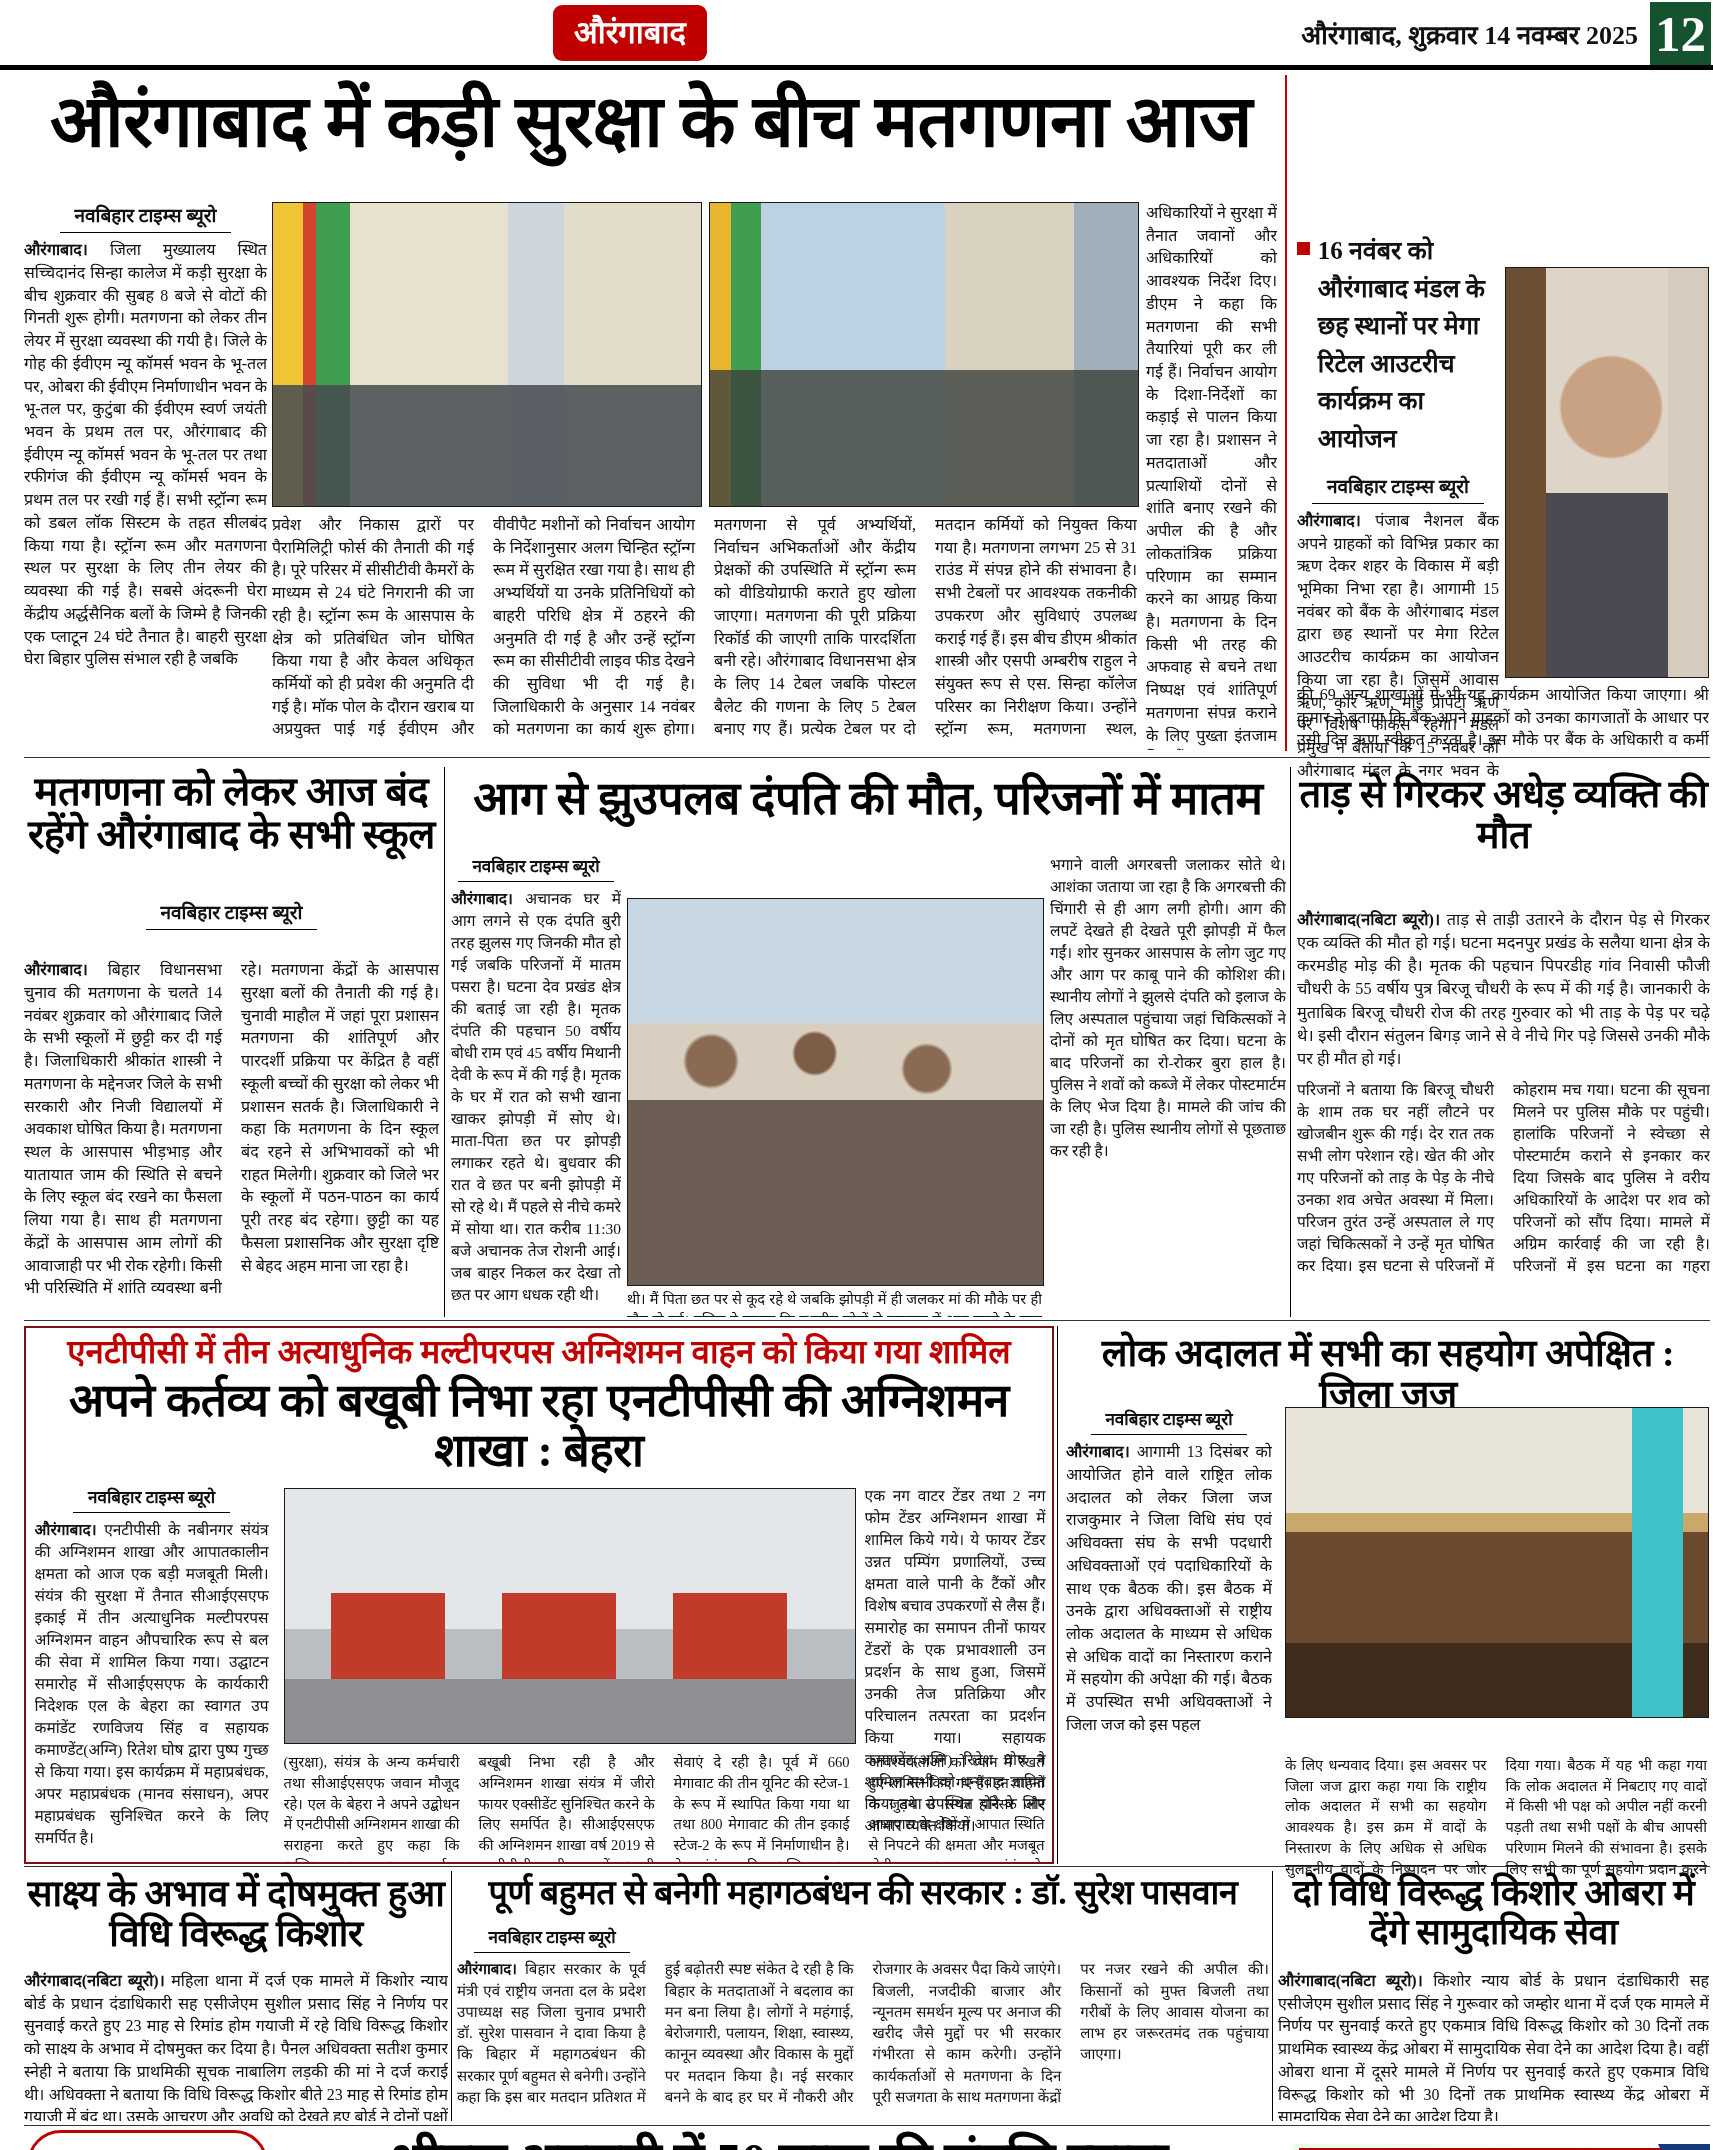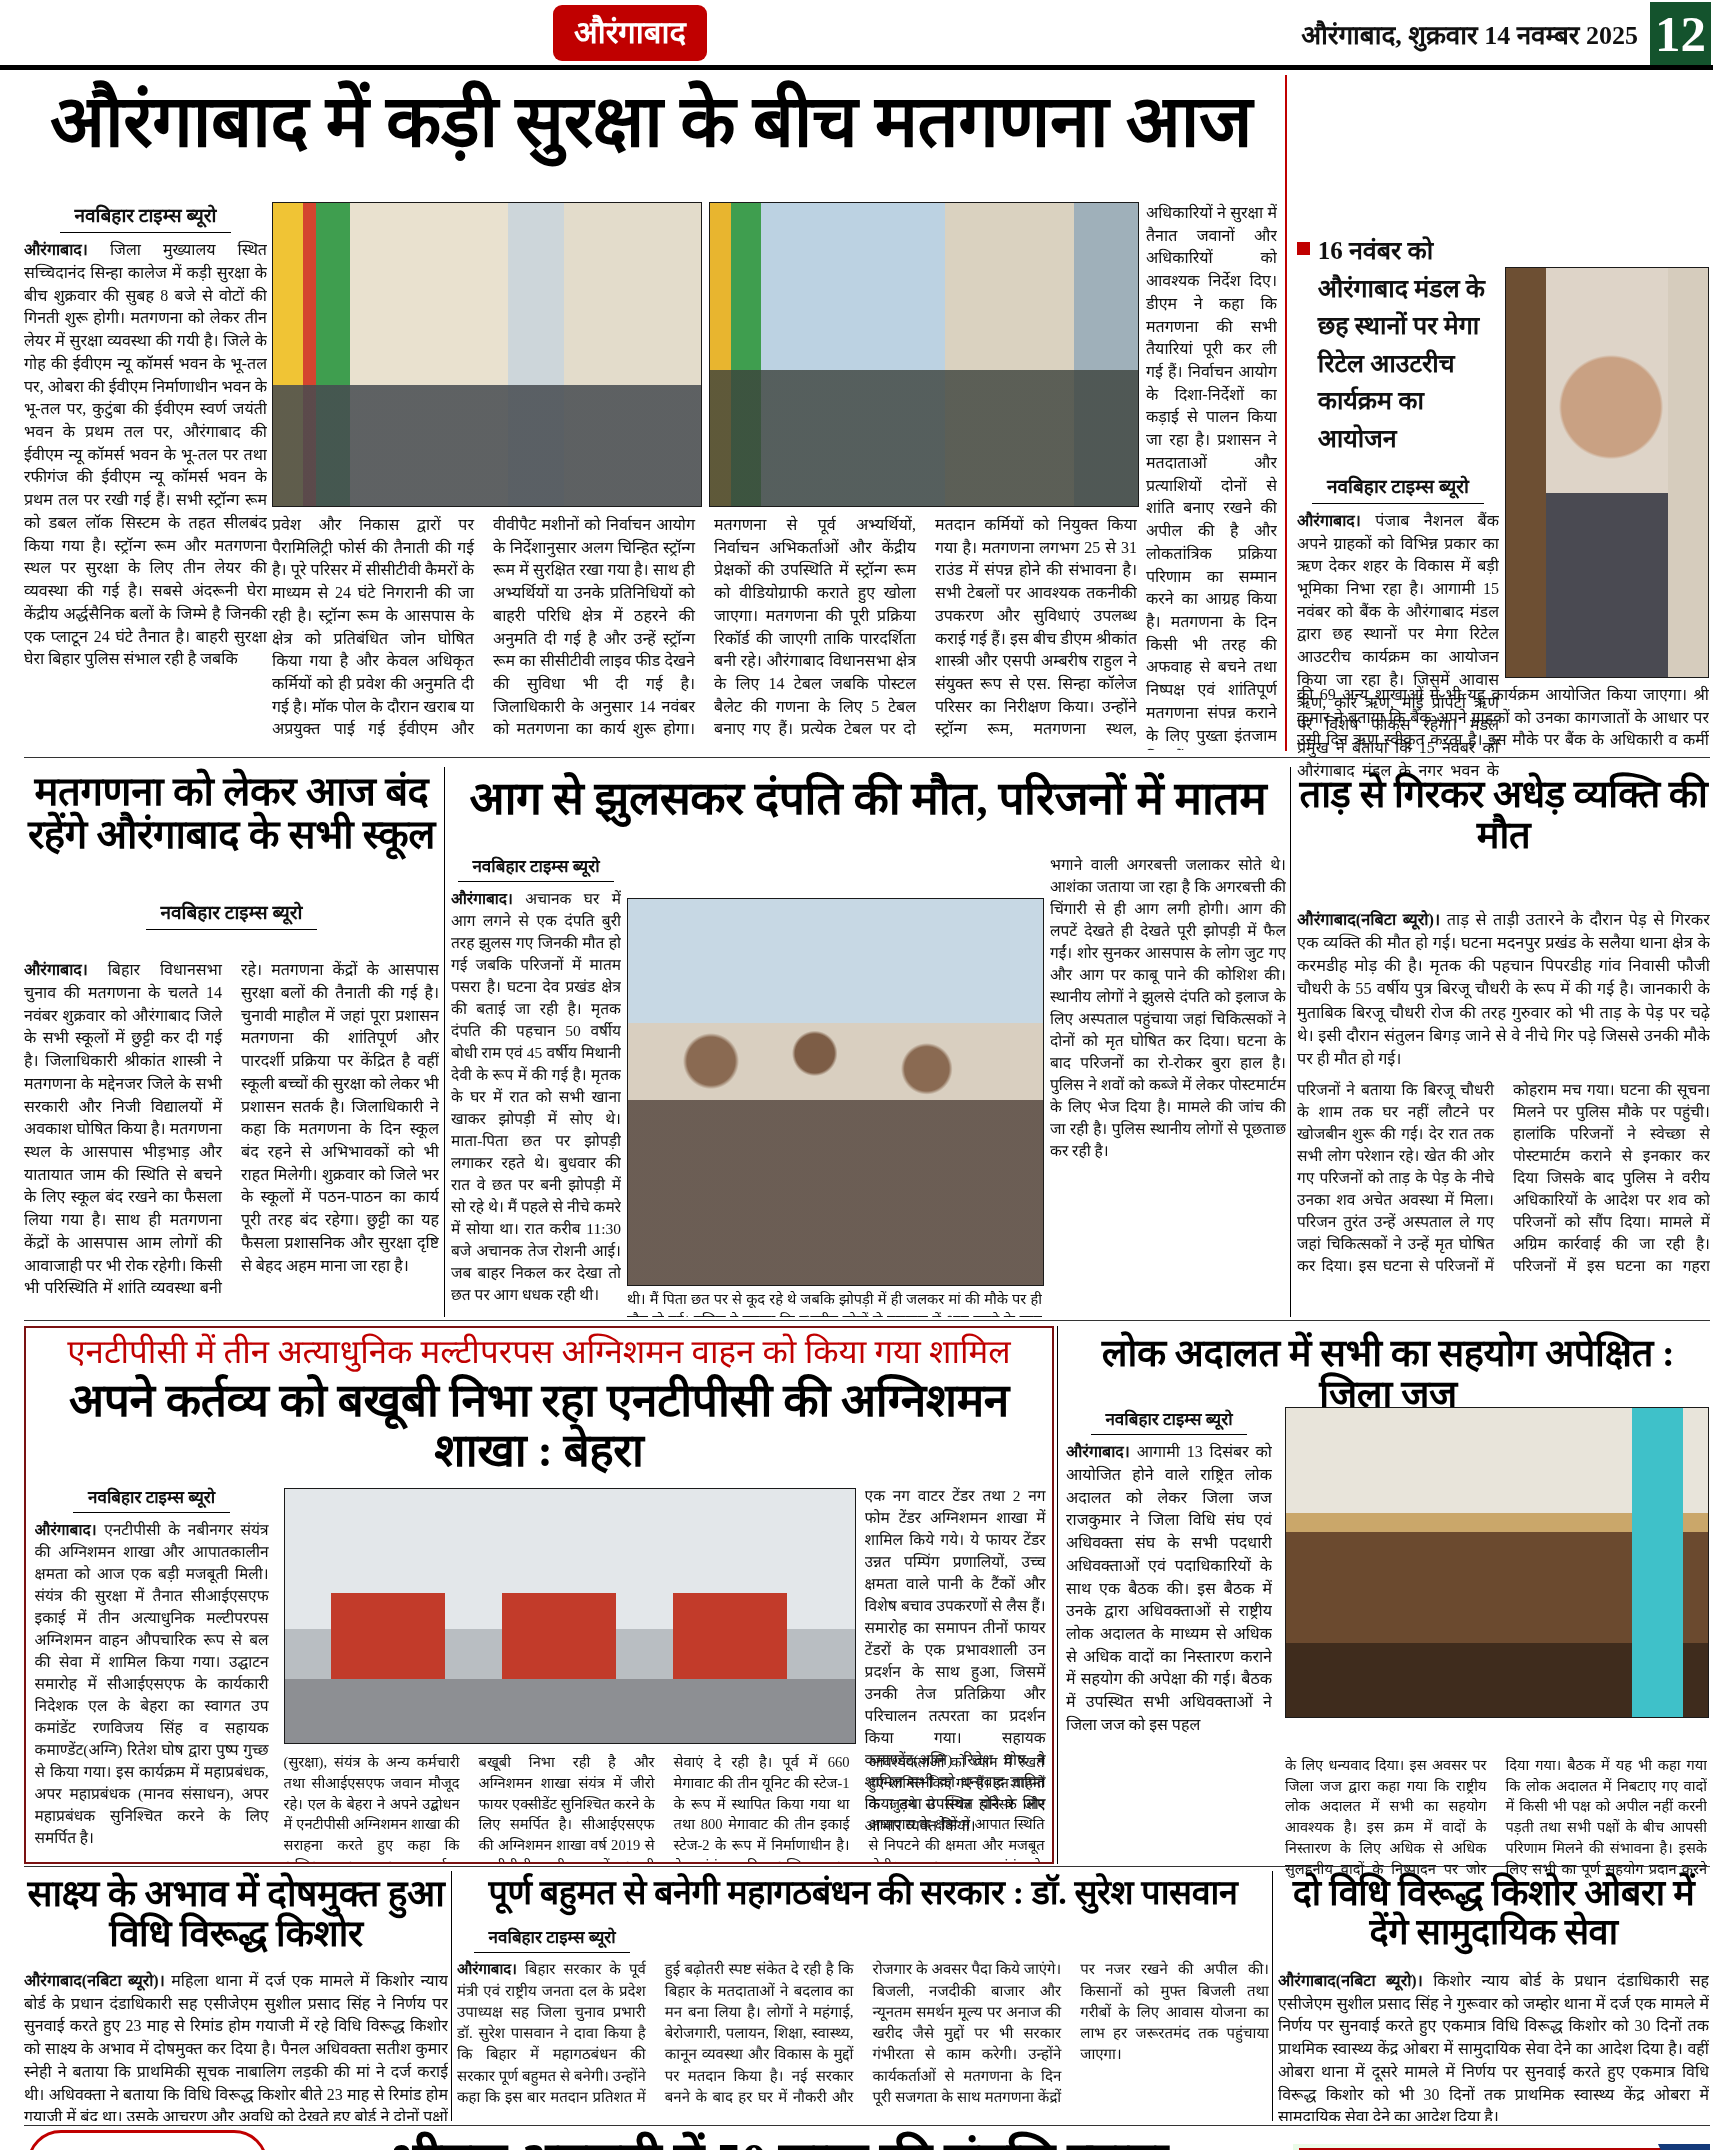--- a/index.html
+++ b/index.html
@@ -82,41 +82,41 @@
   <div class="abs rule-h" style="left:24px;top:757px;width:1686px;height:1.3px;background:#333;"></div>
 
   <div class="abs hl" style="left:24px;top:770px;width:415px;font-size:40px;">मतगणना को लेकर आज बंद रहेंगे औरंगाबाद के सभी स्कूल</div>
   <div class="abs" style="left:24px;top:899px;width:415px;height:415px;overflow:hidden;">
     <div class="byline">नवबिहार टाइम्स ब्यूरो</div>
     <div class="body cols2" style="height:379px;"><b class="dl">औरंगाबाद।</b><span> बिहार विधानसभा चुनाव की मतगणना के चलते 14 नवंबर शुक्रवार को औरंगाबाद जिले के सभी स्कूलों में छुट्टी कर दी गई है। जिलाधिकारी श्रीकांत शास्त्री ने मतगणना के मद्देनजर जिले के सभी सरकारी और निजी विद्यालयों में अवकाश घोषित किया है। मतगणना स्थल के आसपास भीड़भाड़ और यातायात जाम की स्थिति से बचने के लिए स्कूल बंद रखने का फैसला लिया गया है। साथ ही मतगणना केंद्रों के आसपास आम लोगों की आवाजाही पर भी रोक रहेगी। किसी भी परिस्थिति में शांति व्यवस्था बनी रहे। मतगणना केंद्रों के आसपास सुरक्षा बलों की तैनाती की गई है। चुनावी माहौल में जहां पूरा प्रशासन मतगणना की शांतिपूर्ण और पारदर्शी प्रक्रिया पर केंद्रित है वहीं स्कूली बच्चों की सुरक्षा को लेकर भी प्रशासन सतर्क है। जिलाधिकारी ने कहा कि मतगणना के दिन स्कूल बंद रहने से अभिभावकों को भी राहत मिलेगी। शुक्रवार को जिले भर के स्कूलों में पठन-पाठन का कार्य पूरी तरह बंद रहेगा। छुट्टी का यह फैसला प्रशासनिक और सुरक्षा दृष्टि से बेहद अहम माना जा रहा है।</span></div>
   </div>
 
   <div class="abs rule-v" style="left:444px;top:767px;width:1.3px;height:550px;"></div>
 
-  <div class="abs hl" style="left:451px;top:774px;width:834px;font-size:46px;">आग से झुलसकर दंपति की मौत, परिजनों में मातम</div>
+  <div class="abs hl" style="left:451px;top:774px;width:834px;font-size:46px;">आग से झुउपलब दंपति की मौत, परिजनों में मातम</div>
   <div class="abs" style="left:451px;top:854px;width:170px;height:462px;overflow:hidden;">
     <div class="byline" style="font-size:17px;">नवबिहार टाइम्स ब्यूरो</div>
     <div class="body" style="font-size:15.5px;"><b class="dl">औरंगाबाद।</b><span> अचानक घर में आग लगने से एक दंपति बुरी तरह झुलस गए जिनकी मौत हो गई जबकि परिजनों में मातम पसरा है। घटना देव प्रखंड क्षेत्र की बताई जा रही है। मृतक दंपति की पहचान 50 वर्षीय बोधी राम एवं 45 वर्षीय मिथानी देवी के रूप में की गई है। मृतक के घर में रात को सभी खाना खाकर झोपड़ी में सोए थे। माता-पिता छत पर झोपड़ी लगाकर रहते थे। बुधवार की रात वे छत पर बनी झोपड़ी में सो रहे थे। मैं पहले से नीचे कमरे में सोया था। रात करीब 11:30 बजे अचानक तेज रोशनी आई। जब बाहर निकल कर देखा तो छत पर आग धधक रही थी।</span></div>
   </div>
   <div class="abs ph ph-people" style="left:627px;top:898px;width:415px;height:386px;"></div>
   <div class="abs body" style="left:1050px;top:854px;width:236px;height:462px;font-size:15.5px;">भगाने वाली अगरबत्ती जलाकर सोते थे। आशंका जताया जा रहा है कि अगरबत्ती की चिंगारी से ही आग लगी होगी। आग की लपटें देखते ही देखते पूरी झोपड़ी में फैल गईं। शोर सुनकर आसपास के लोग जुट गए और आग पर काबू पाने की कोशिश की। स्थानीय लोगों ने झुलसे दंपति को इलाज के लिए अस्पताल पहुंचाया जहां चिकित्सकों ने दोनों को मृत घोषित कर दिया। घटना के बाद परिजनों का रो-रोकर बुरा हाल है। पुलिस ने शवों को कब्जे में लेकर पोस्टमार्टम के लिए भेज दिया है। मामले की जांच की जा रही है। पुलिस स्थानीय लोगों से पूछताछ कर रही है।</div>
   <div class="abs body" style="left:627px;top:1289px;width:415px;height:27.5px;font-size:14.6px;">थी। मैं पिता छत पर से कूद रहे थे जबकि झोपड़ी में ही जलकर मां की मौके पर ही मौत हो गई। पुलिस ने बताया कि स्थानीय लोगों से पूछताछ में आग लगने के स्पष्ट कारणों का पता नहीं चल पाया है। हालांकि लोग रात में मच्छर से बचने के लिए मच्छर भगाने वाली अगरबत्ती जलाकर सोते थे।</div>
 
   <div class="abs rule-v" style="left:1290px;top:767px;width:1.3px;height:550px;"></div>
 
   <div class="abs hl" style="left:1297px;top:774px;width:413px;font-size:38px;">ताड़ से गिरकर अधेड़ व्यक्ति की मौत</div>
   <div class="abs" style="left:1297px;top:908px;width:413px;height:409px;overflow:hidden;">
     <div class="body" style="font-size:16.3px;"><b class="dl">औरंगाबाद(नबिटा ब्यूरो)।</b><span> ताड़ से ताड़ी उतारने के दौरान पेड़ से गिरकर एक व्यक्ति की मौत हो गई। घटना मदनपुर प्रखंड के सलैया थाना क्षेत्र के करमडीह मोड़ की है। मृतक की पहचान पिपरडीह गांव निवासी फौजी चौधरी के 55 वर्षीय पुत्र बिरजू चौधरी के रूप में की गई है। जानकारी के मुताबिक बिरजू चौधरी रोज की तरह गुरुवार को भी ताड़ के पेड़ पर चढ़े थे। इसी दौरान संतुलन बिगड़ जाने से वे नीचे गिर पड़े जिससे उनकी मौके पर ही मौत हो गई।</span></div>
     <div class="body cols2" style="font-size:15.5px;margin-top:8.6px;height:206px;">परिजनों ने बताया कि बिरजू चौधरी के शाम तक घर नहीं लौटने पर खोजबीन शुरू की गई। देर रात तक सभी लोग परेशान रहे। खेत की ओर गए परिजनों को ताड़ के पेड़ के नीचे उनका शव अचेत अवस्था में मिला। परिजन तुरंत उन्हें अस्पताल ले गए जहां चिकित्सकों ने उन्हें मृत घोषित कर दिया। इस घटना से परिजनों में कोहराम मच गया। घटना की सूचना मिलने पर पुलिस मौके पर पहुंची। हालांकि परिजनों ने स्वेच्छा से पोस्टमार्टम कराने से इनकार कर दिया जिसके बाद पुलिस ने वरीय अधिकारियों के आदेश पर शव को परिजनों को सौंप दिया। मामले में अग्रिम कार्रवाई की जा रही है। परिजनों में इस घटना का गहरा सदमा है। पर्व के पहले हुई इस घटना से गांव में मातम पसरा है। वे अपने पीछे पत्नी और बच्चों को छोड़ गए हैं।</div>
   </div>
 
   <div class="abs rule-h" style="left:24px;top:1320px;width:1686px;height:1.3px;background:#333;"></div>
 
   <div class="abs" style="left:24px;top:1326px;width:1030px;height:538px;border:2.6px solid #7a1212;box-sizing:border-box;padding:6px 8.6px;overflow:hidden;">
-    <div style="font-size:33px;font-weight:normal;color:#c00000;text-align:center;line-height:1.1;">एनटीपीसी में तीन अत्याधुनिक मल्टीपरपस अग्निशमन वाहन को किया गया शामिल</div>
+    <div style="font-size:33px;font-weight:bold;color:#c00000;text-align:center;line-height:1.1;">एनटीपीसी में तीन अत्याधुनिक मल्टीपरपस अग्निशमन वाहन को किया गया शामिल</div>
     <div class="hl" style="font-size:46px;margin-top:6px;">अपने कर्तव्य को बखूबी निभा रहा एनटीपीसी की अग्निशमन शाखा : बेहरा</div>
     <div style="position:relative;margin-top:9.5px;height:400px;">
       <div class="abs" style="left:0;top:0;width:234px;height:400px;overflow:hidden;">
         <div class="byline" style="font-size:17px;">नवबिहार टाइम्स ब्यूरो</div>
         <div class="body" style="font-size:15.5px;"><b class="dl">औरंगाबाद।</b><span> एनटीपीसी के नबीनगर संयंत्र की अग्निशमन शाखा और आपातकालीन क्षमता को आज एक बड़ी मजबूती मिली। संयंत्र की सुरक्षा में तैनात सीआईएसएफ इकाई में तीन अत्याधुनिक मल्टीपरपस अग्निशमन वाहन औपचारिक रूप से बल की सेवा में शामिल किया गया। उद्घाटन समारोह में सीआईएसएफ के कार्यकारी निदेशक एल के बेहरा का स्वागत उप कमांडेंट रणविजय सिंह व सहायक कमाण्डेंट(अग्नि) रितेश घोष द्वारा पुष्प गुच्छ से किया गया। इस कार्यक्रम में महाप्रबंधक, अपर महाप्रबंधक (मानव संसाधन), अपर महाप्रबंधक सुनिश्चित करने के लिए समर्पित है।</span></div>
       </div>
       <div class="abs ph ph-trucks" style="left:249px;top:2.6px;width:570px;height:254px;"></div>
       <div class="abs body" style="left:830px;top:0;width:181px;height:400px;font-size:15.5px;">एक नग वाटर टेंडर तथा 2 नग फोम टेंडर अग्निशमन शाखा में शामिल किये गये। ये फायर टेंडर उन्नत पम्पिंग प्रणालियों, उच्च क्षमता वाले पानी के टैंकों और विशेष बचाव उपकरणों से लैस हैं। समारोह का समापन तीनों फायर टेंडरों के एक प्रभावशाली उन प्रदर्शन के साथ हुआ, जिसमें उनकी तेज प्रतिक्रिया और परिचालन तत्परता का प्रदर्शन किया गया। सहायक कमाण्डेंट(अग्नि) रितेश घोष ने शामिल सभी को धन्यवाद ज्ञापित किया तथा उपस्थित होने के लिए आभार व्यक्त किया।</div>
       <div class="abs body cols4" style="left:249px;top:267px;width:761px;height:133px;font-size:14.6px;">(सुरक्षा), संयंत्र के अन्य कर्मचारी तथा सीआईएसएफ जवान मौजूद रहे। एल के बेहरा ने अपने उद्बोधन में एनटीपीसी अग्निशमन शाखा की सराहना करते हुए कहा कि अग्निशमन शाखा अपना कर्तव्य बखूबी निभा रही है और अग्निशमन शाखा संयंत्र में जीरो फायर एक्सीडेंट सुनिश्चित करने के लिए समर्पित है। सीआईएसएफ की अग्निशमन शाखा वर्ष 2019 से एनटीपीसी नबीनगर में अपनी सेवाएं दे रही है। पूर्व में 660 मेगावाट की तीन यूनिट की स्टेज-1 के रूप में स्थापित किया गया था तथा 800 मेगावाट की तीन इकाई स्टेज-2 के रूप में निर्माणाधीन है। ये संयंत्र की अग्नि सुरक्षा आवश्यकताओं को ध्यान में रखते हुए शामिल किए गए हैं। इन वाहनों के जुड़ने से संयंत्र परिसर और आसपास के क्षेत्रों में आपात स्थिति से निपटने की क्षमता और मजबूत होगी। इस अवसर पर संयंत्र के वरिष्ठ अधिकारी, विभागाध्यक्ष तथा बड़ी संख्या में कर्मी उपस्थित रहे। सभी ने नये अग्निशमन वाहनों का अवलोकन किया और इसे संयंत्र की सुरक्षा व्यवस्था के लिए मील का पत्थर बताया।</div>
     </div>

